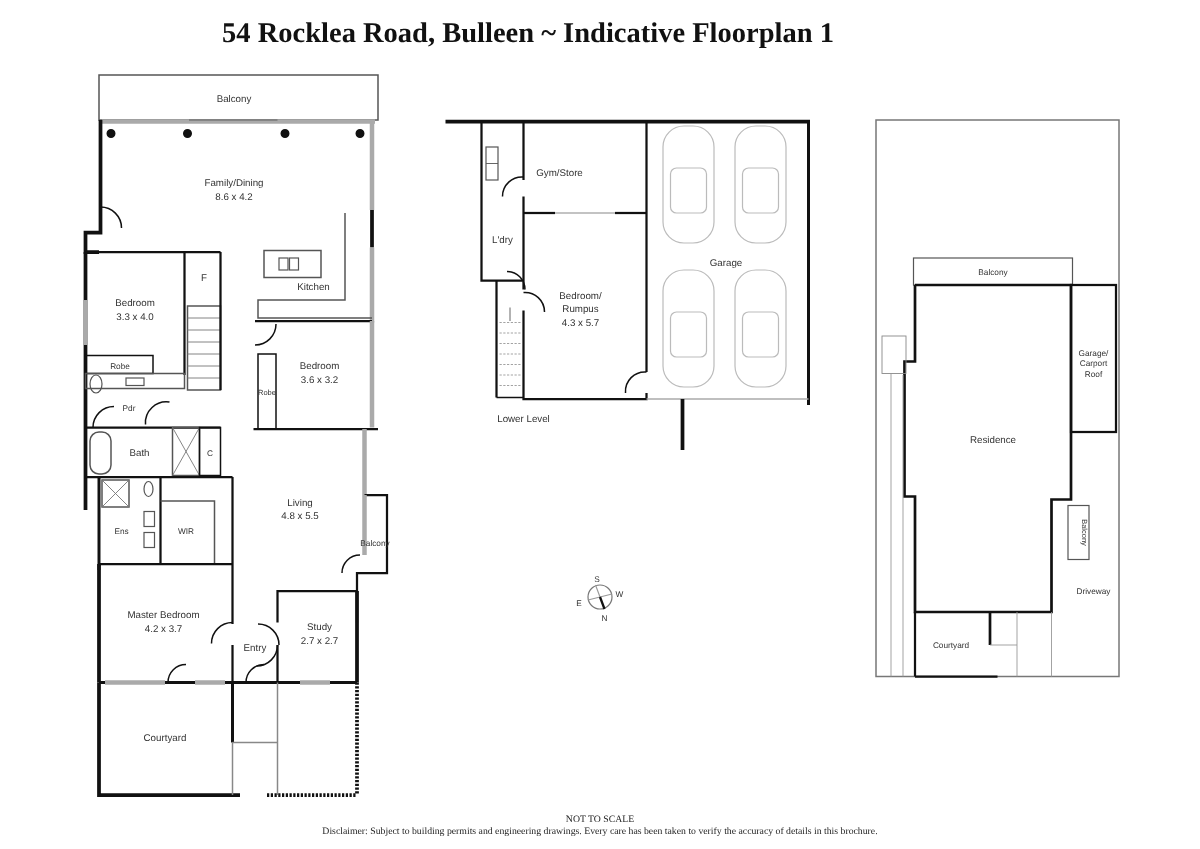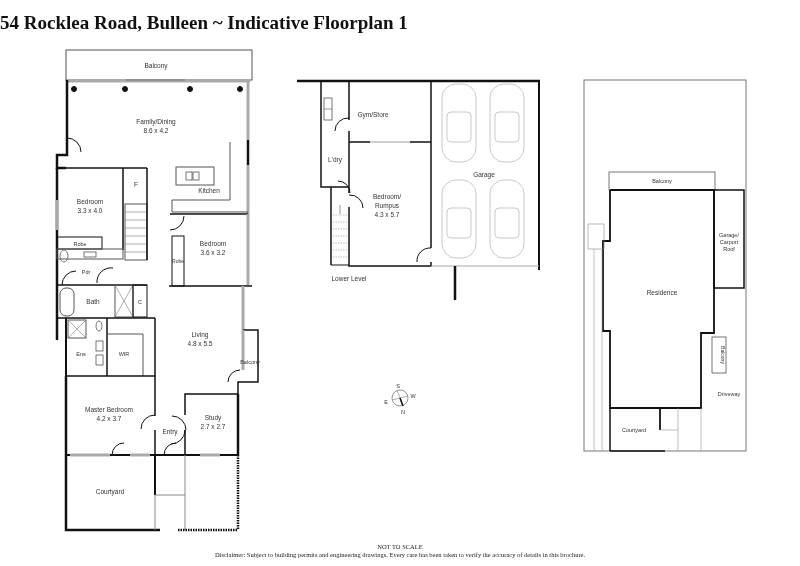--- a/index.html
+++ b/index.html
@@ -1,17 +1,17 @@
 <!DOCTYPE html>
 <html><head>
 <meta charset="utf-8">
 <style>
   html,body{margin:0;padding:0;background:#fff;}
   body{width:800px;height:566px;position:relative;overflow:hidden;font-family:"Liberation Sans",sans-serif;}
-  .title{position:absolute;left:0;top:12px;width:704px;font-family:"Liberation Serif",serif;font-weight:bold;font-size:19px;color:#111;}
+  .title{position:absolute;left:0;top:12px;width:704px;text-align:center;font-family:"Liberation Serif",serif;font-weight:bold;font-size:19px;color:#111;}
   svg.plan{position:absolute;left:0;top:0;}
   .lbl{font-family:"Liberation Sans",sans-serif;fill:#333;text-anchor:middle;}
   .footer{position:absolute;left:0;width:800px;text-align:center;font-family:"Liberation Serif",serif;color:#222;}
   .f1{top:543px;font-size:6.5px;}
   .f2{top:551px;font-size:6.5px;}
 </style>
 </head>
 <body>
 
 <div class="title">54 Rocklea Road, Bulleen ~ Indicative Floorplan 1</div>

